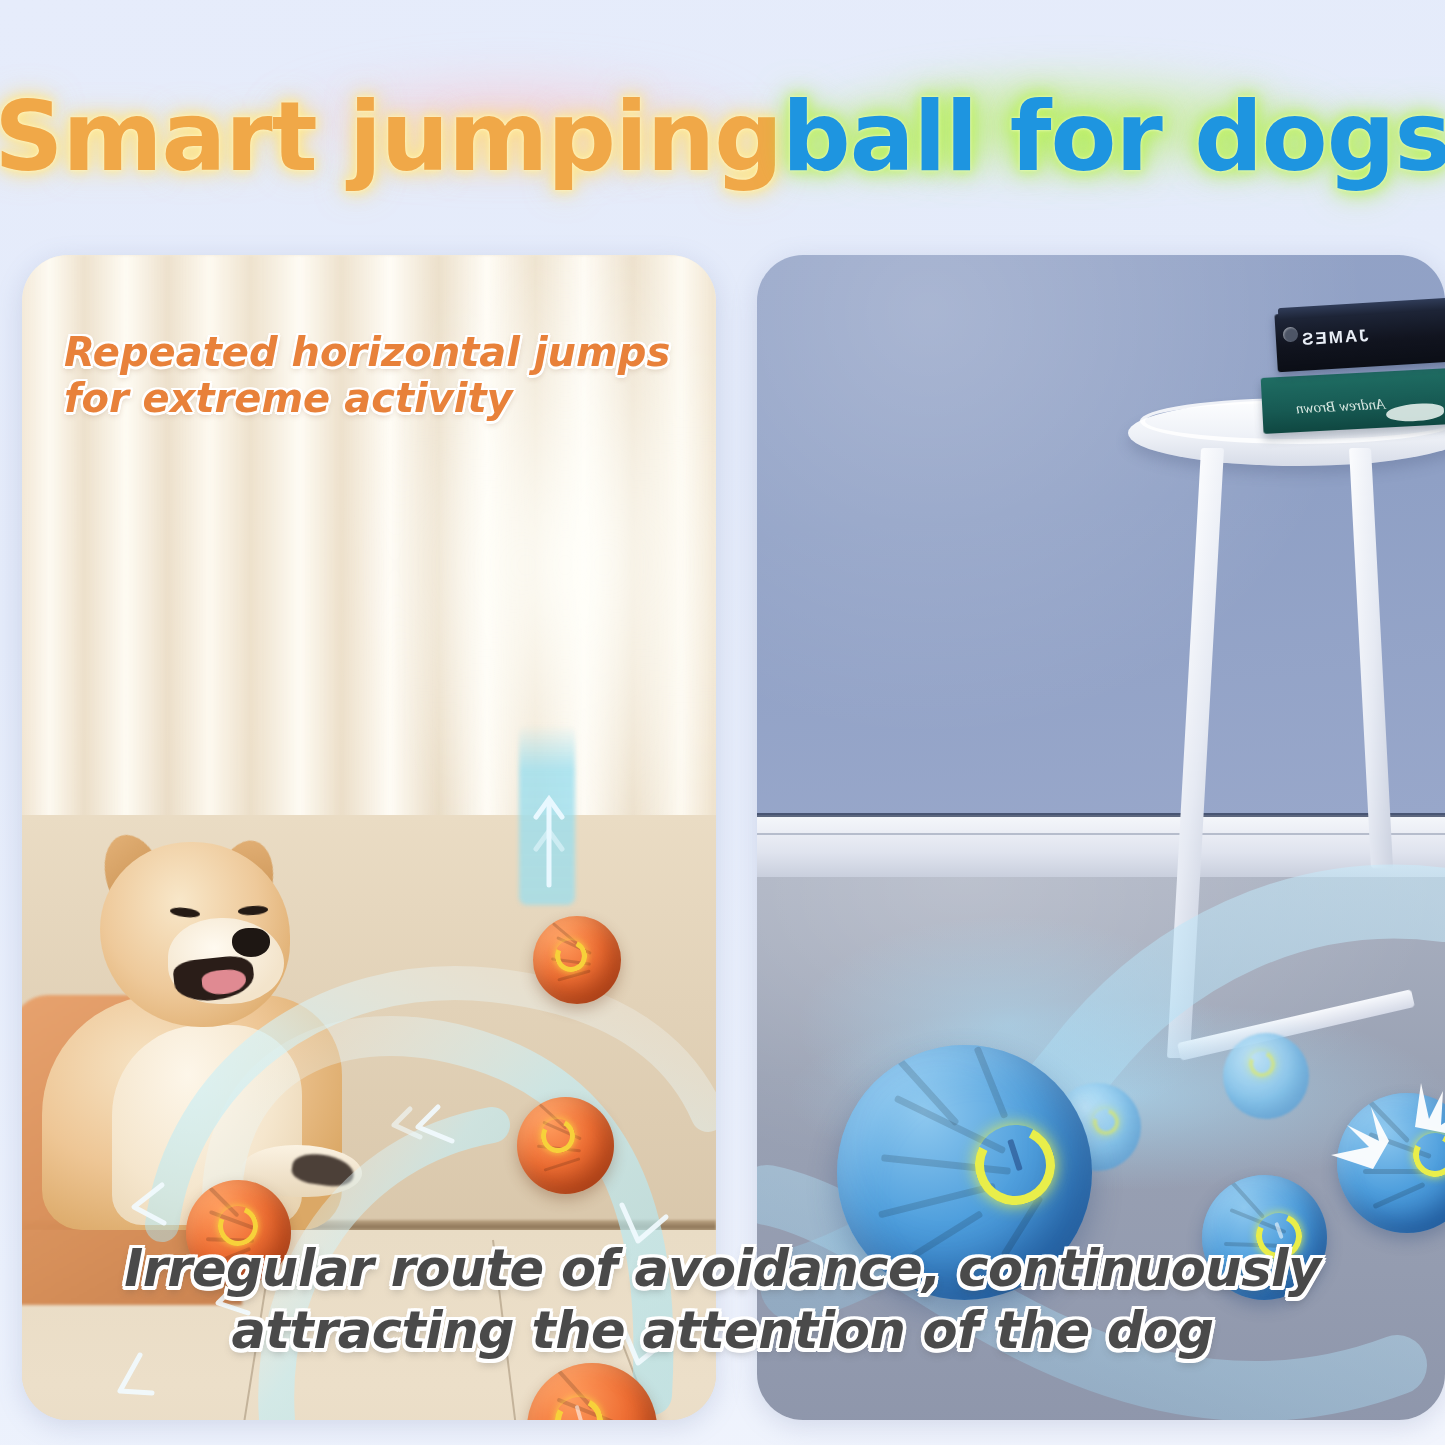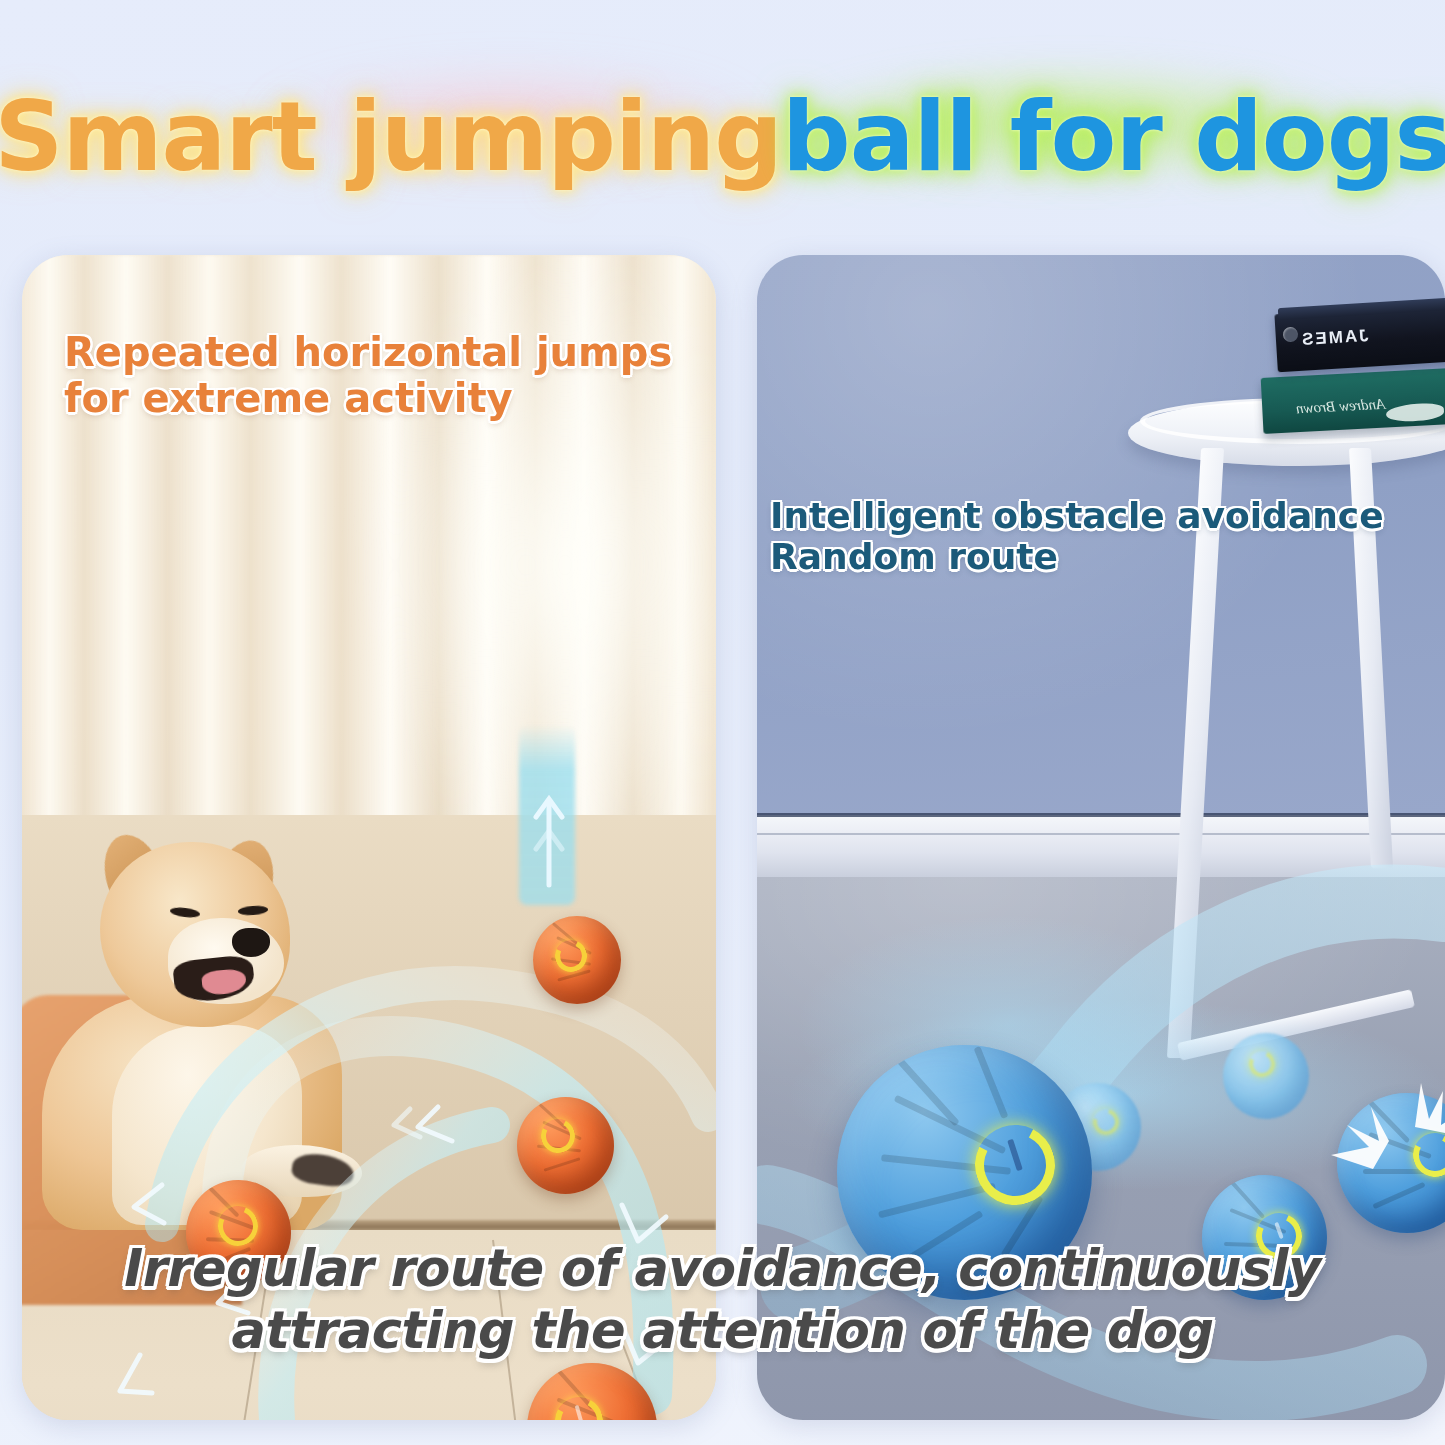--- a/index.html
+++ b/index.html
@@ -186,21 +186,21 @@
   .trail{position:absolute;pointer-events:none;}
   .trail svg{display:block;overflow:visible;}
   .vtrail{
     position:absolute;
     background:linear-gradient(180deg,rgba(168,226,240,.0),rgba(150,222,240,.75) 25%,rgba(150,222,240,.7));
     filter:blur(2px);border-radius:8px;
   }
   .burst{position:absolute;pointer-events:none;}
 
   
-  .cap{position:absolute;z-index:12;font-weight:bold;line-height:1.14;white-space:pre-line;font-family:"DejaVu Sans",sans-serif;}
+  .cap{position:absolute;z-index:12;font-style:italic;font-weight:bold;line-height:1.14;white-space:pre-line;font-family:"DejaVu Sans",sans-serif;}
   .cap-left{
     left:64px;top:330px;font-size:40px;color:#e8813a;
     text-shadow:
       -2px -2px 0 #fff,2px -2px 0 #fff,-2px 2px 0 #fff,2px 2px 0 #fff,
       0 -2.5px 0 #fff,0 2.5px 0 #fff,-2.5px 0 0 #fff,2.5px 0 0 #fff,
       0 3px 6px rgba(120,70,30,.28);
   }
   .cap-right{
     left:770px;top:495px;font-size:36px;color:#1b5a7a;
     text-shadow:
@@ -437,18 +437,16 @@
       <i style="left:44px;top:116px;width:130px;height:7px;transform:rotate(6deg);"></i>
       <i style="left:40px;top:152px;width:120px;height:7px;transform:rotate(-14deg);"></i>
       <i style="left:56px;top:190px;width:96px;height:7px;transform:rotate(-32deg);"></i>
       <i style="left:116px;top:34px;width:76px;height:7px;transform:rotate(68deg);"></i>
       <i style="left:150px;top:178px;width:70px;height:7px;transform:rotate(-58deg);"></i>
     </div>
     <div class="pring ylime" style="left:138px;top:80px;width:80px;height:80px;border-width:9px;transform:rotate(-18deg);box-shadow:0 0 16px rgba(235,245,70,.9);"></div>
     <div class="pbar" style="left:175px;top:94px;width:6px;height:32px;transform:rotate(-18deg);background:rgba(40,80,140,.65);"></div>
   </div>
 
-  <div class="cap cap-right" style="left:13px;top:240px;">Intelligent obstacle avoidance
-Random route</div>
 </div>
 
 <div class="cap-bottom">Irregular route of avoidance, continuously
 attracting the attention of the dog</div>
 
 </body></html>

